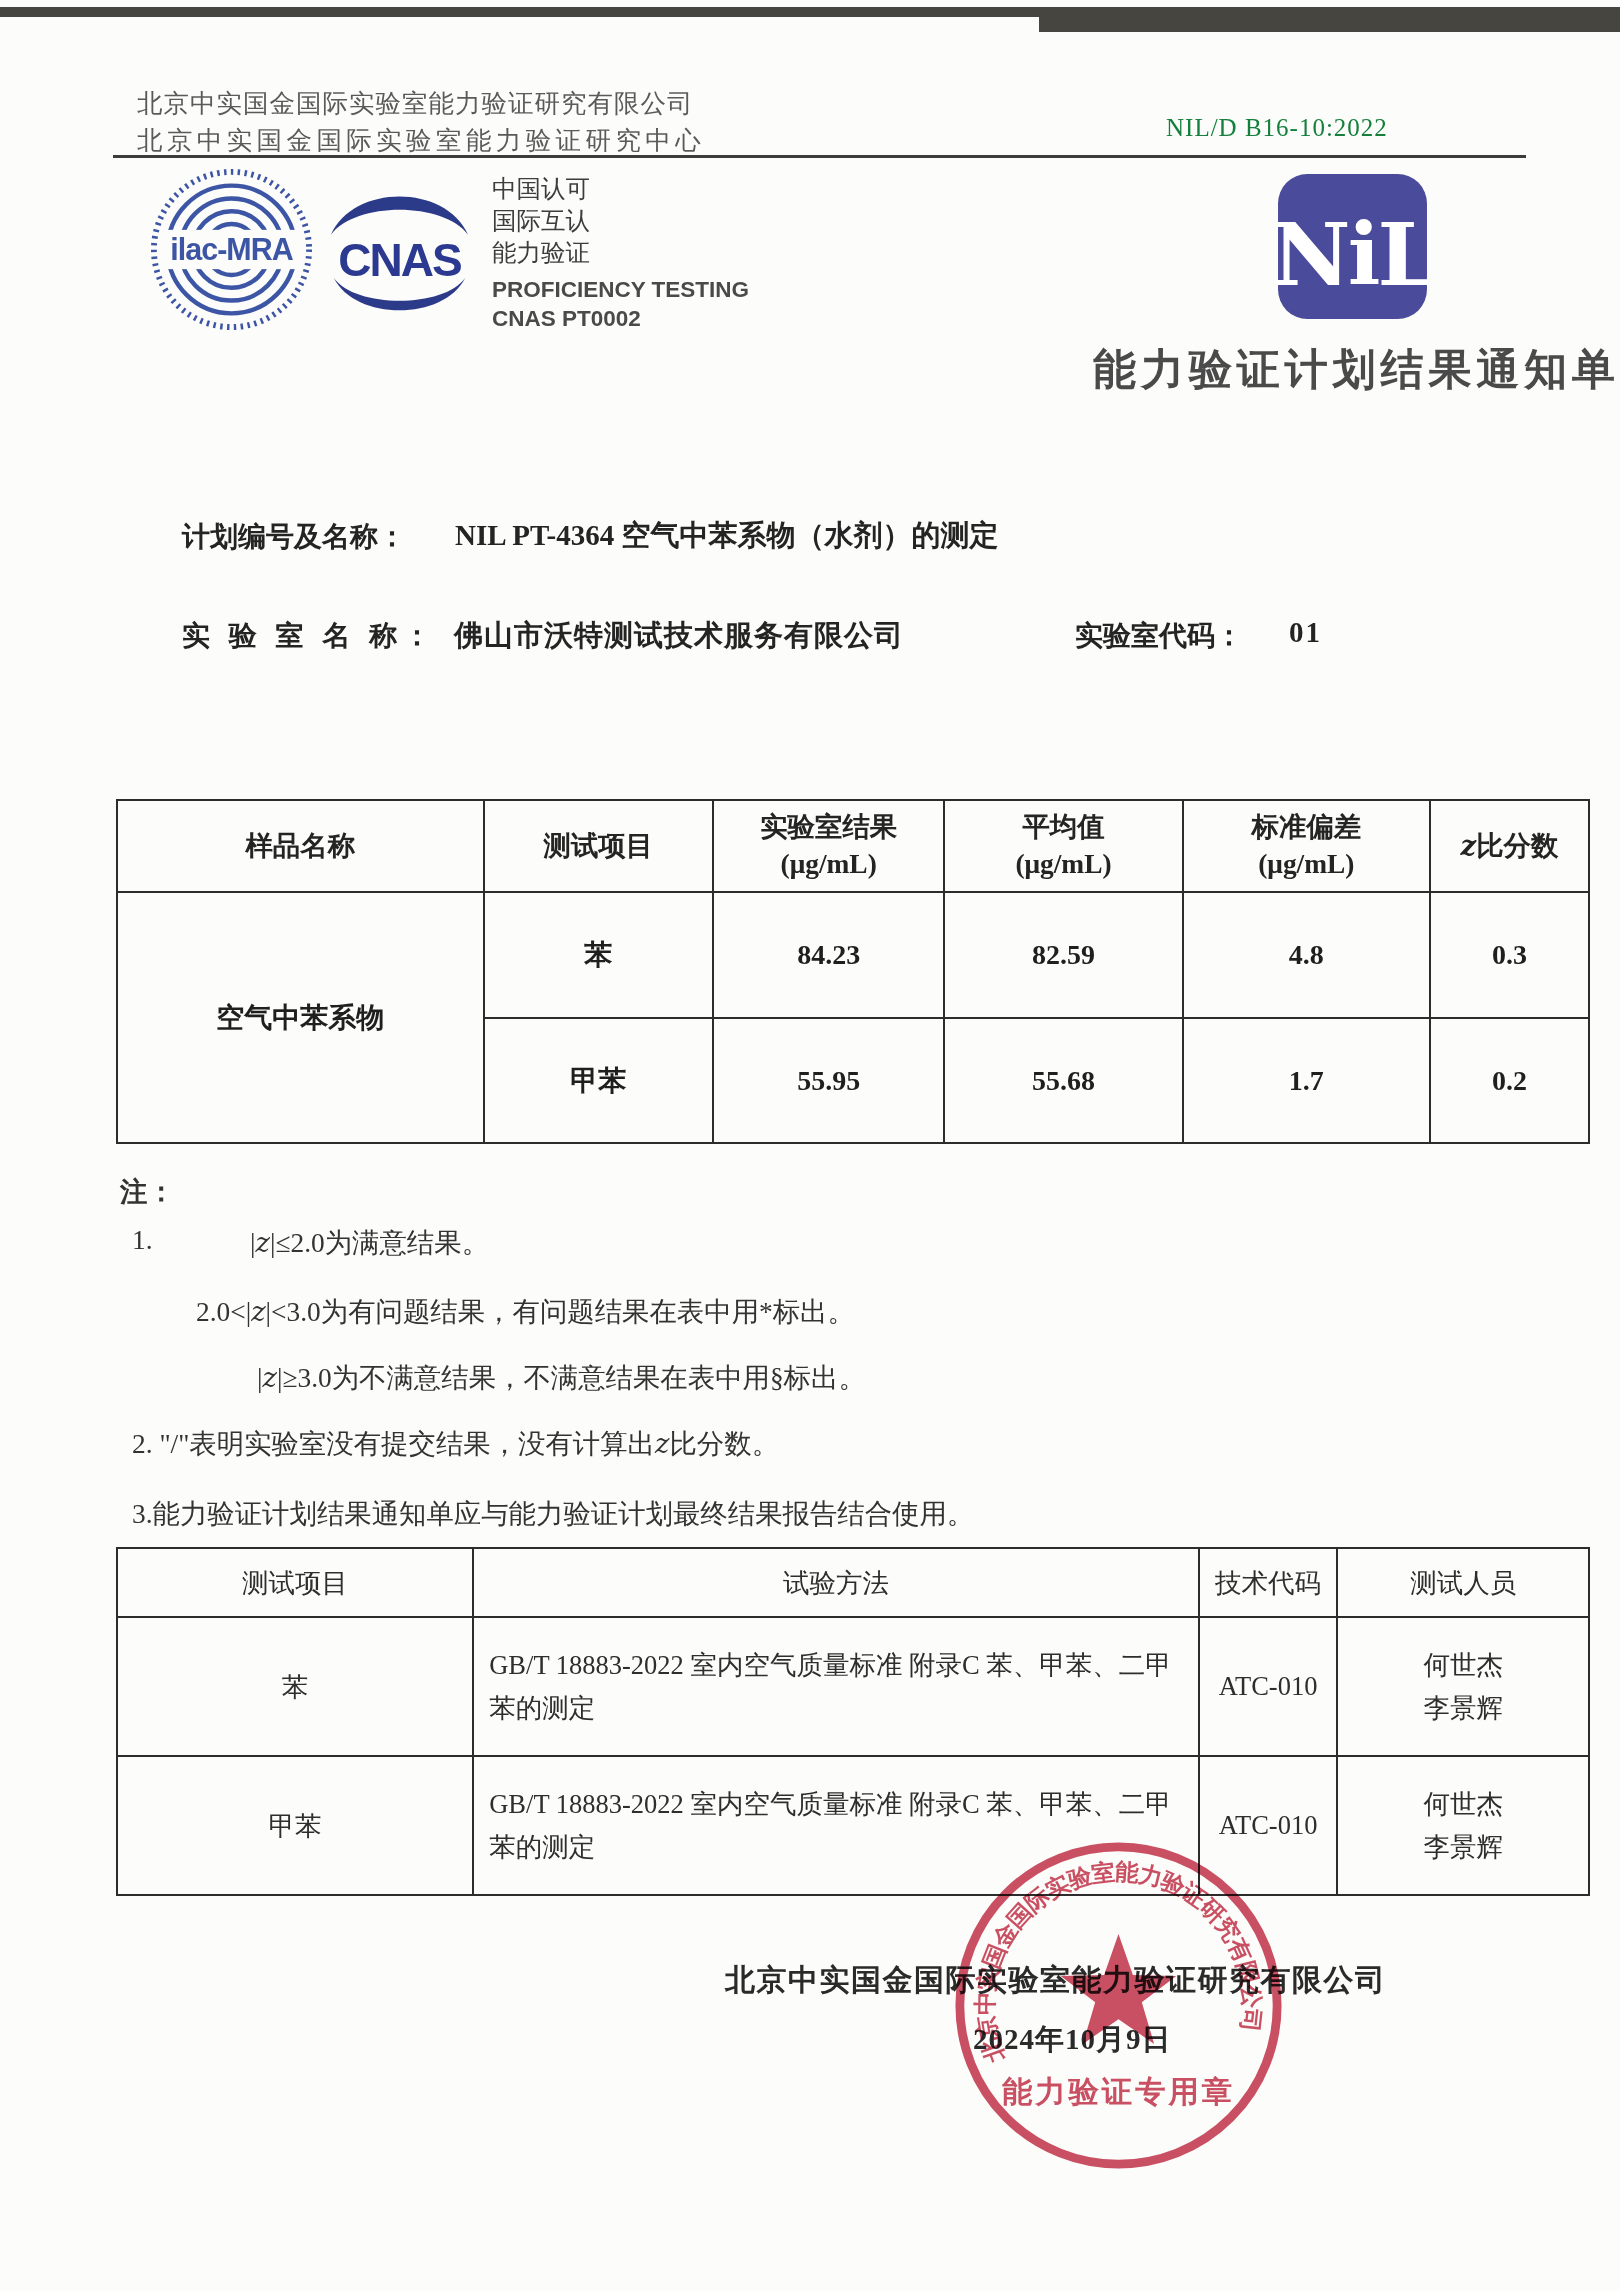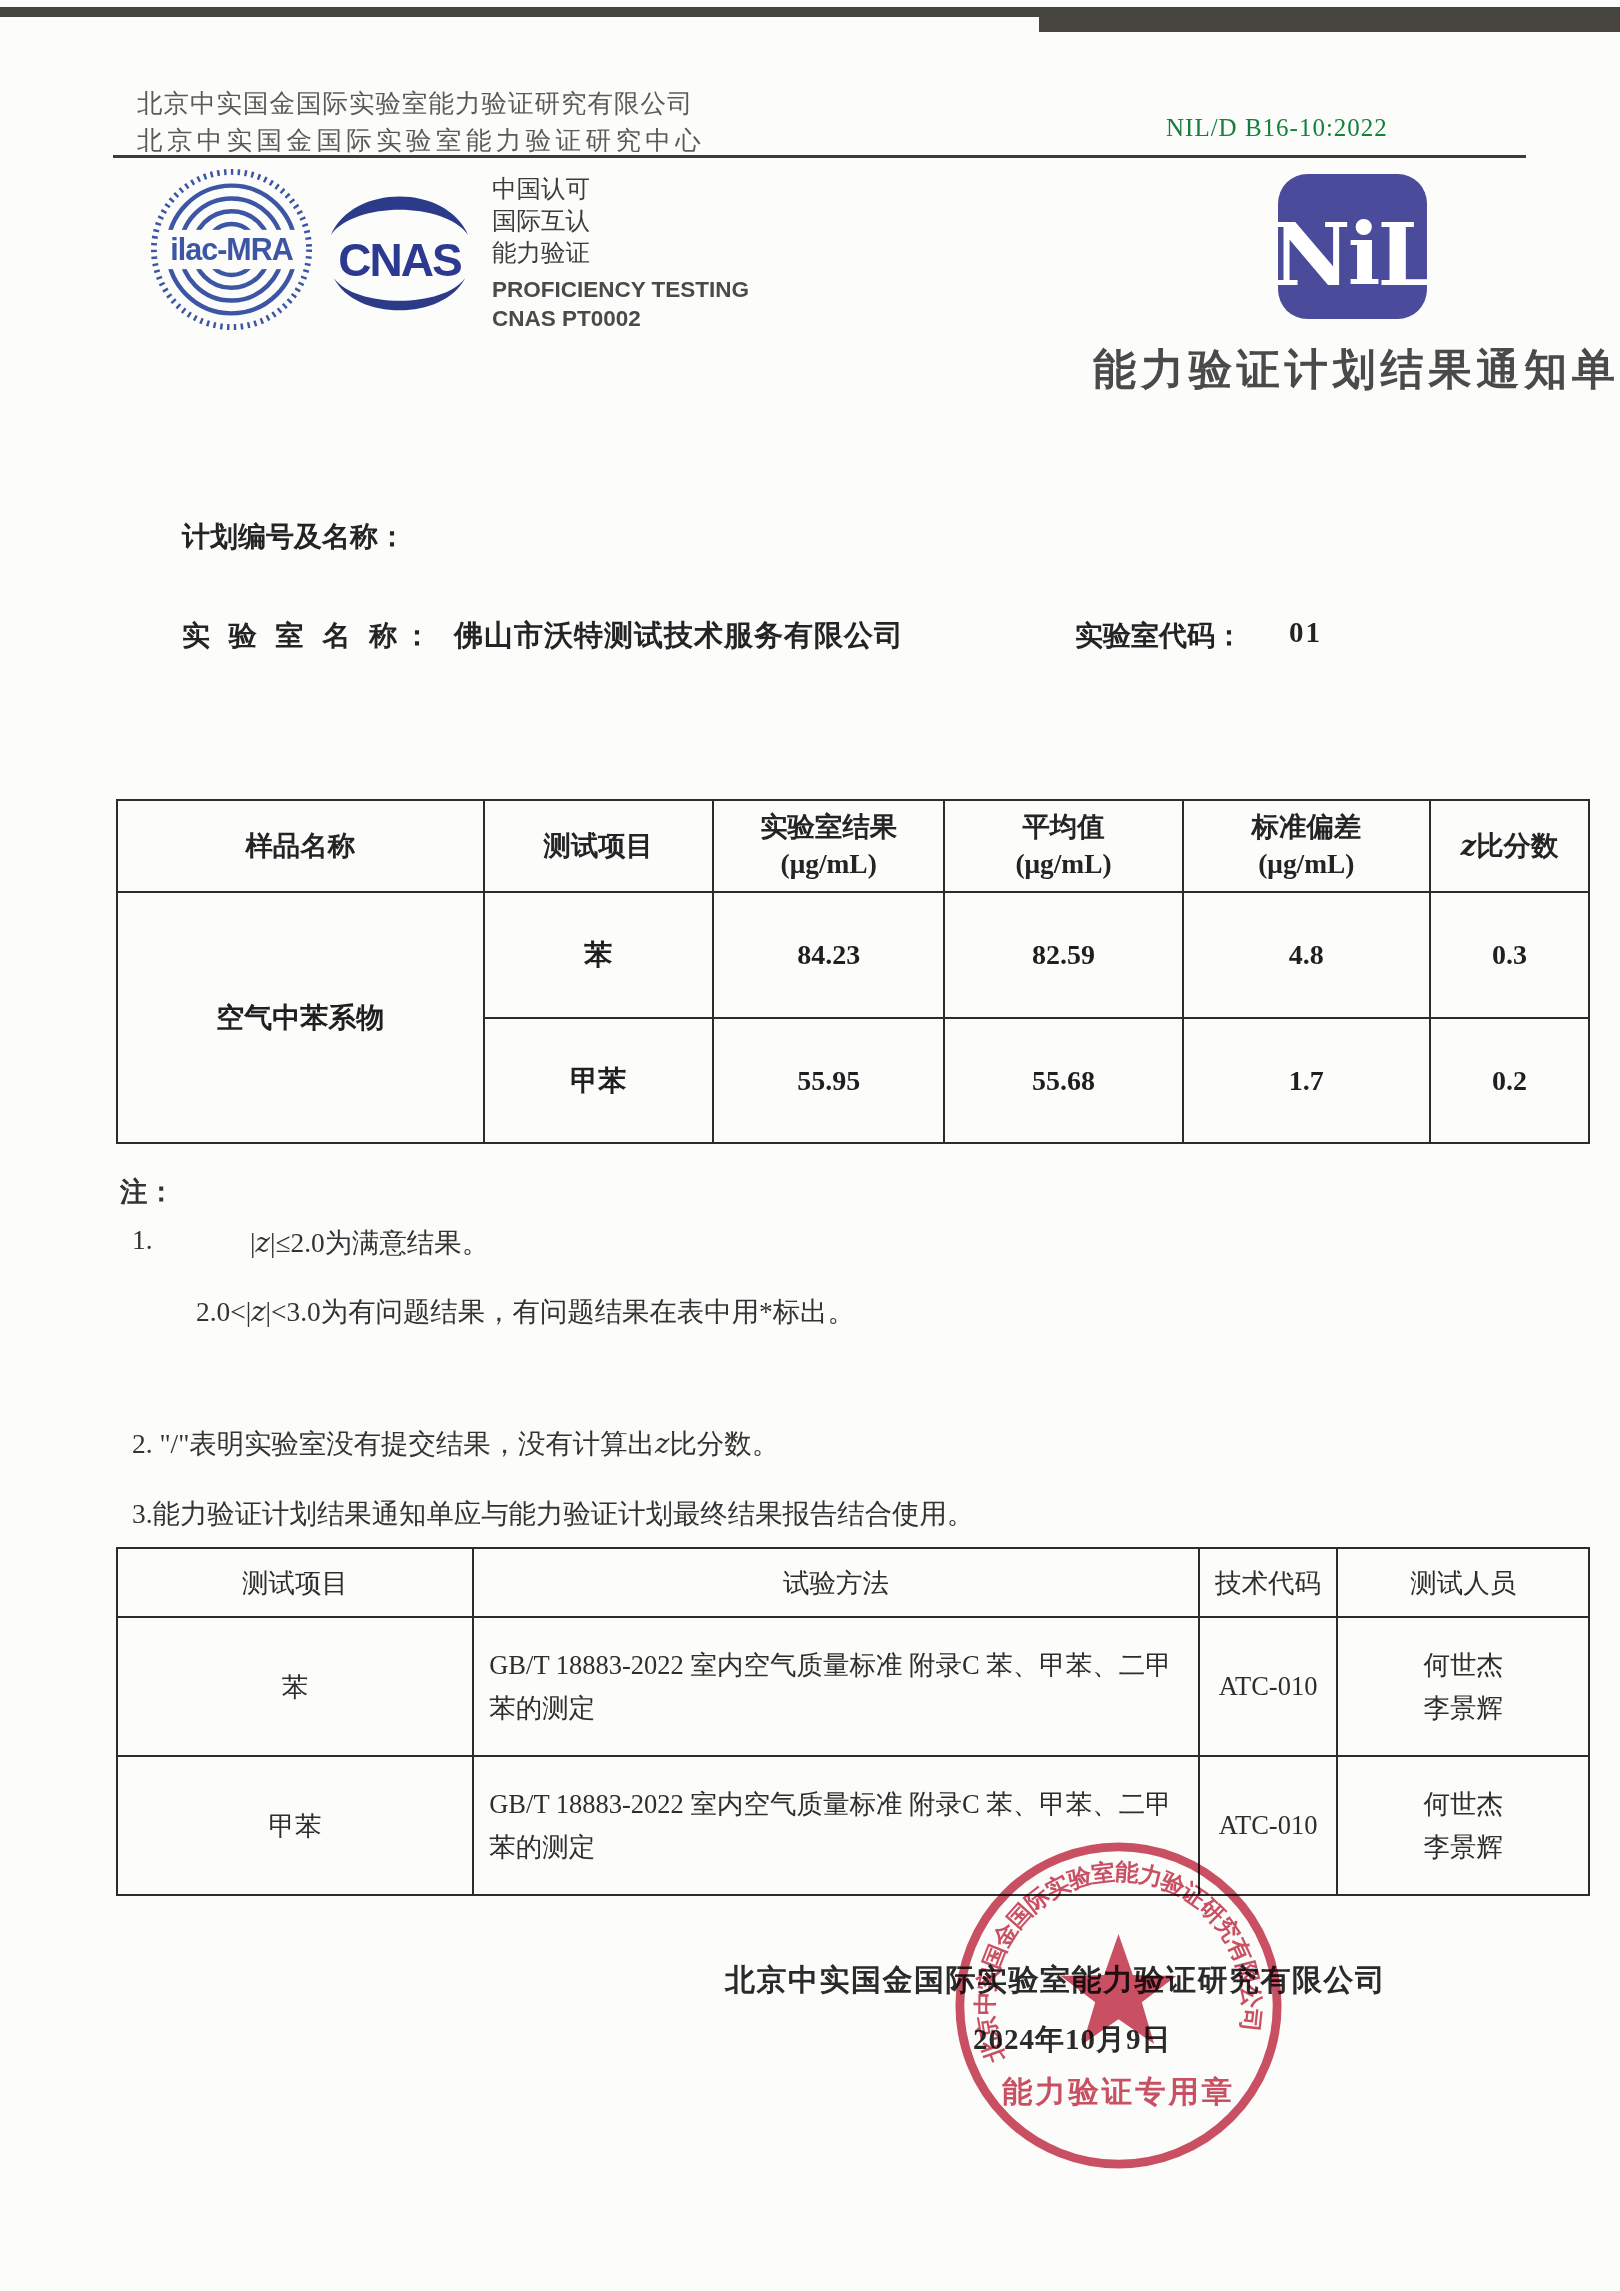--- a/index.html
+++ b/index.html
@@ -113,20 +113,21 @@
   </div>
 
   <svg class="abs nil-logo" viewBox="0 0 154 150">
     <rect x="1" y="1" width="152" height="148" rx="30" fill="#4b4b9b"></rect>
     <text x="78" y="114" text-anchor="middle" font-family="DejaVu Serif, Liberation Serif, serif" font-weight="bold" font-size="88" letter-spacing="-3" fill="#ffffff">NiL</text>
   </svg>
 
   <div class="abs page-title">能力验证计划结果通知单</div>
 
   <div class="abs info-label plan-label">计划编号及名称：</div>
+  <div class="abs info-value plan-value">NIL PT-4364 空气中苯系物（水剂）的测定</div>
 
   <div class="abs info-label lab-label">实 验 室 名 称：</div>
   <div class="abs info-value lab-value">佛山市沃特测试技术服务有限公司</div>
   <div class="abs info-label lab-code-label">实验室代码：</div>
   <div class="abs info-value lab-code-value">01</div>
 
   <table class="doc-table results">
     <colgroup>
       <col style="width:24.9%">
         <col style="width:15.6%">
@@ -168,20 +169,21 @@
       <td>1.7</td>
       <td>0.2</td>
     </tr>
   </tbody>
     </table>
 
   <div class="abs note note-label">注：</div>
   <div class="abs note n1-num">1.</div>
   <div class="abs note n1-text"><span>|</span><span class="z-it">z</span><span>|≤2.0为满意结果。</span></div>
   <div class="abs note n2-text"><span>2.0&lt;|</span><span class="z-it">z</span><span>|&lt;3.0为有问题结果，有问题结果在表中用*标出。</span></div>
+  <div class="abs note n3-text"><span>|</span><span class="z-it">z</span><span>|≥3.0为不满意结果，不满意结果在表中用§标出。</span></div>
   <div class="abs note n4-text"><span>2. "/"表明实验室没有提交结果，没有计算出</span><span class="z-it">z</span><span>比分数。</span></div>
   <div class="abs note n5-text">3.能力验证计划结果通知单应与能力验证计划最终结果报告结合使用。</div>
 
   <table class="doc-table methods">
     <colgroup>
       <col style="width:24.2%">
         <col style="width:49.3%">
         <col style="width:9.4%">
         <col style="width:17.1%">
     </colgroup>

